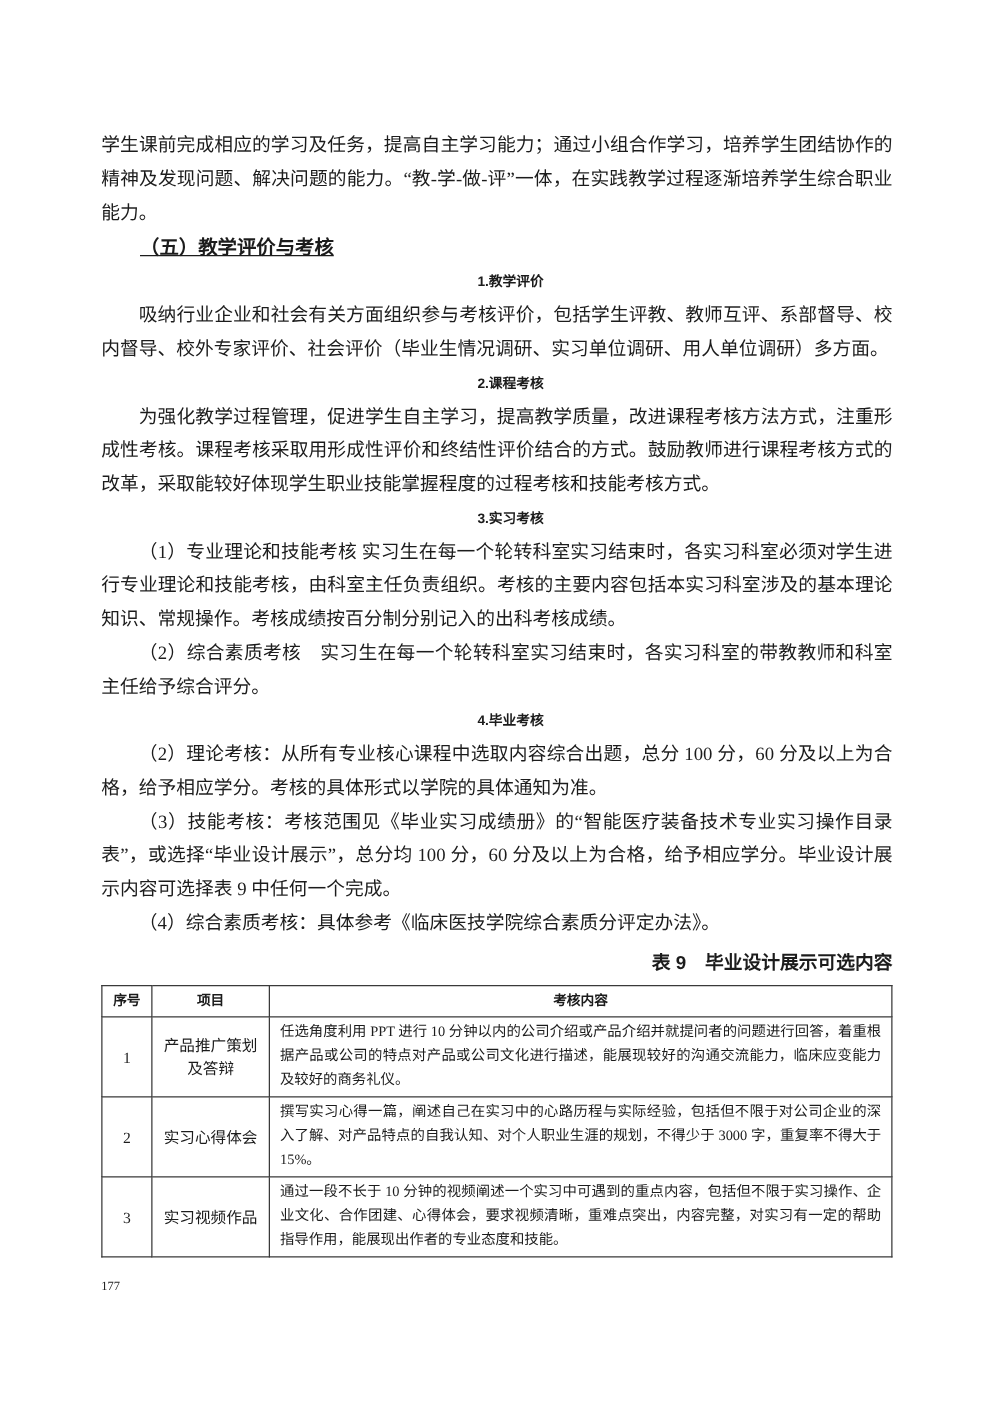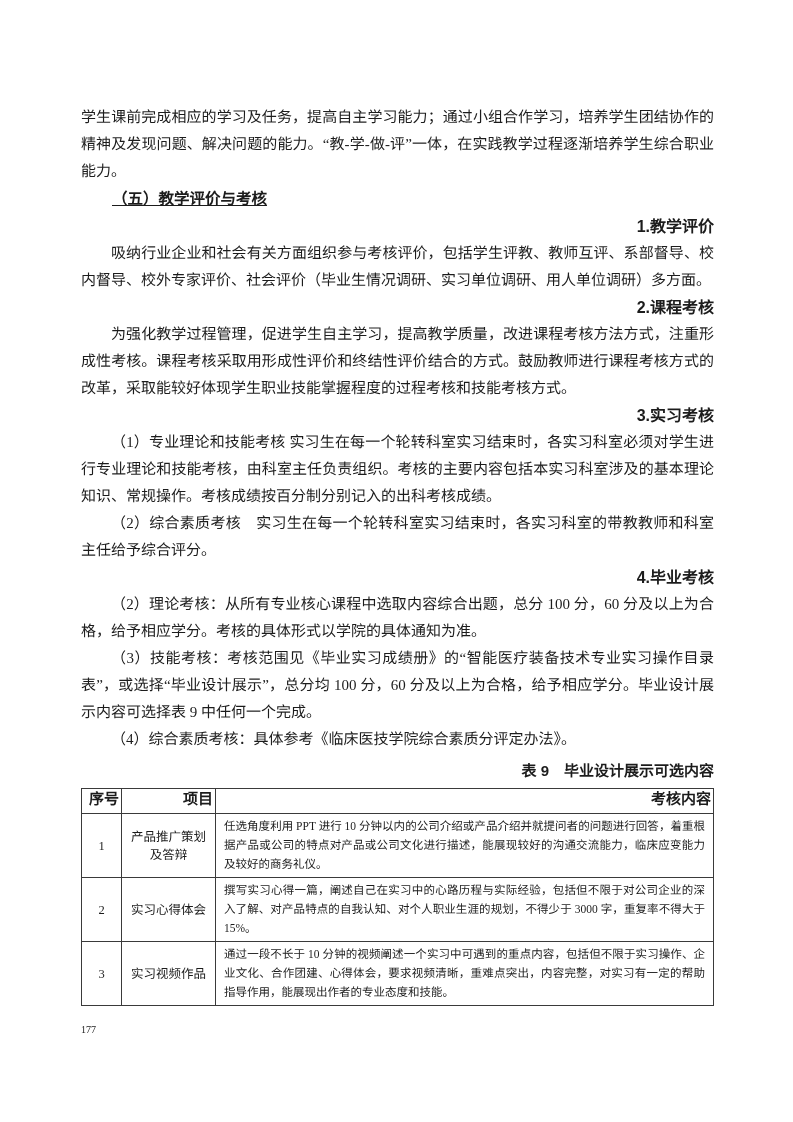--- a/index.html
+++ b/index.html
@@ -36,23 +36,23 @@
     font-size: 15.5px;
     line-height: 28px;
     text-align: left;
     text-decoration: underline;
   }
   .heading-l2 {
     margin: 0;
     text-indent: 2em;
     font-family: "Liberation Sans", "DejaVu Sans", sans-serif;
     font-weight: bold;
-    font-size: 16px;
+    font-size: 11px;
     line-height: 27px;
-    text-align: right;
+    text-align: center;
   }
   .table-title {
     margin: 6px 0 5px 0;
     text-align: right;
     font-family: "Liberation Sans", "DejaVu Sans", sans-serif;
     font-weight: bold;
     font-size: 15px;
     line-height: 24px;
     text-indent: 0;
   }
@@ -61,25 +61,25 @@
     border-collapse: collapse;
     table-layout: fixed;
   }
   table.t9 th,
   table.t9 td {
     border: 1px solid #3a3a3a;
     box-sizing: border-box;
     vertical-align: middle;
   }
   table.t9 th {
-    font-family: Liberation Mono, monospace;
+    font-family: Liberation Sans, sans-serif;
     font-weight: bold;
-    font-size: 15px;
+    font-size: 11px;
     line-height: 16px;
-    text-align: right;
+    text-align: center;
     padding: 4px 2px;
   }
   td.cell-no, td.cell-item {
     text-align: center;
     font-size: 12.5px;
     line-height: 18px;
     padding: 2px 4px;
     text-indent: 0;
   }
   td.cell-content {

